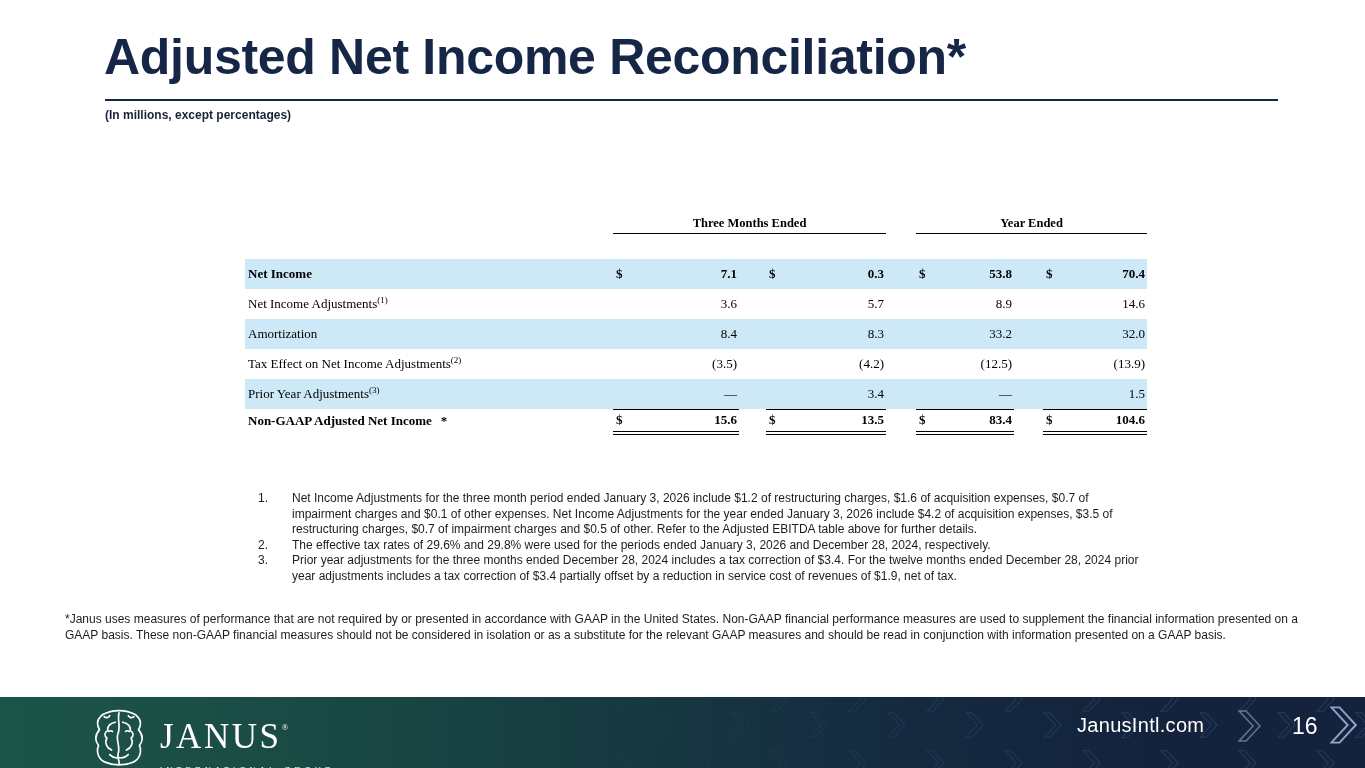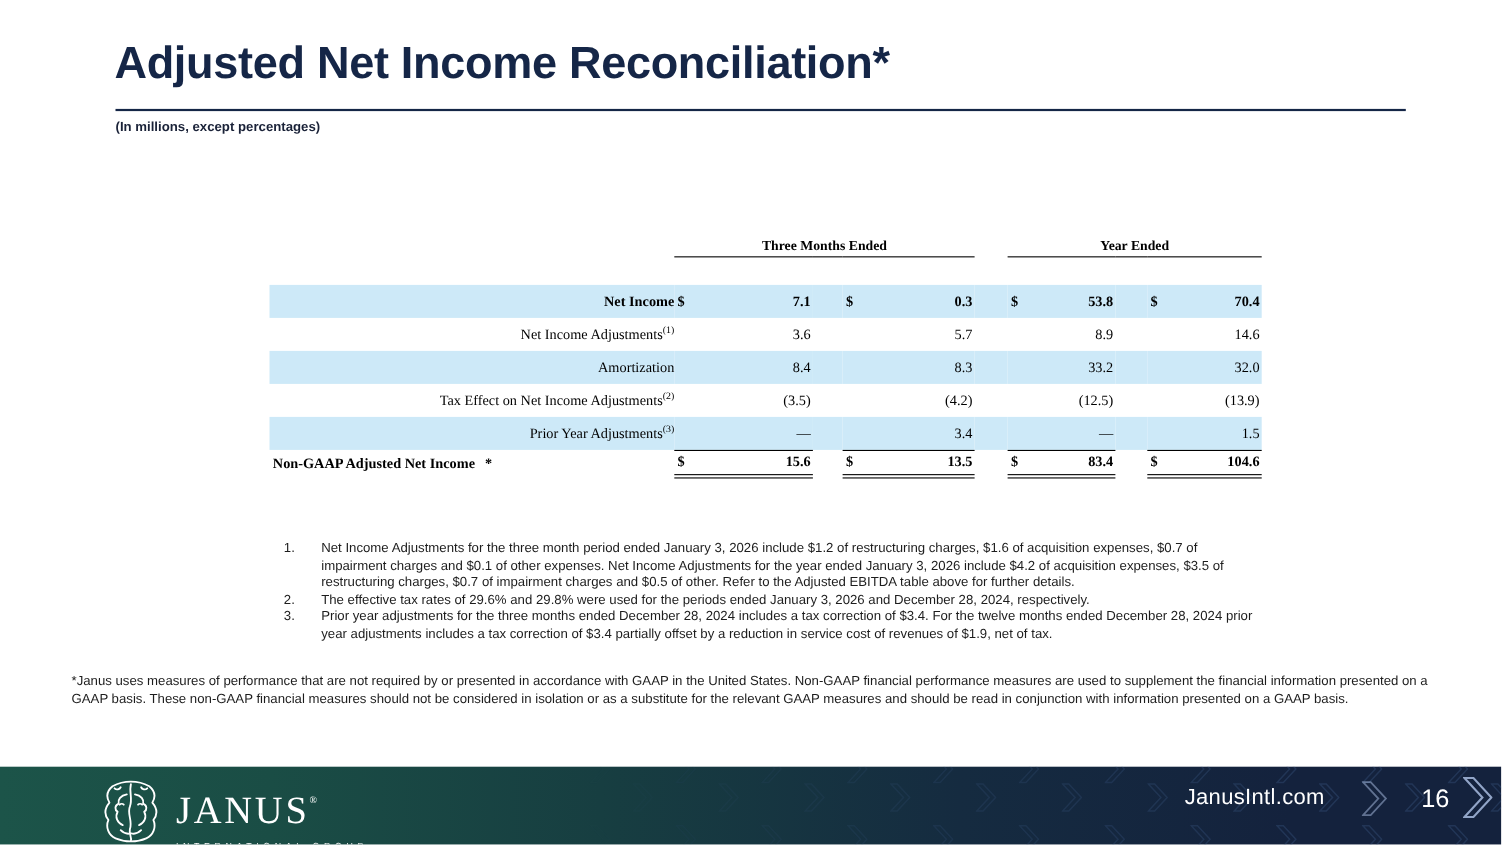--- a/index.html
+++ b/index.html
@@ -9,21 +9,21 @@
     width: 1365px;
     height: 768px;
     background: #ffffff;
     overflow: hidden;
     font-family: "Liberation Sans", sans-serif;
   }
 
   
   .title {
     position: absolute; left: 104px; top: 32px;
-    font-size: 41px; font-weight: bold; color: #152647;
+    font-size: 50px; font-weight: bold; color: #152647;
     letter-spacing: -0.3px; line-height: 50px;
   }
   .title-rule {
     position: absolute; left: 105px; top: 99px;
     width: 1173px; height: 2px; background: #152647;
   }
   .units-note {
     position: absolute; left: 105px; top: 108px;
     font-size: 12px; font-weight: bold; color: #1a2238;
   }
@@ -49,21 +49,21 @@
     border-bottom: 1.5px solid #000; padding-bottom: 2px;
   }
   tr.spacer1 td { height: 18px; }
   tr.date-row td { height: 21px; vertical-align: bottom; }
   td.date-hd {
     font-weight: bold; font-size: 12.5px; text-align: center;
     border-bottom: 1.5px solid #000; padding-bottom: 2px; white-space: nowrap;
   }
   tr.spacer2 td { height: 8px; }
 
-  tr.data-row td { height: 30px; vertical-align: middle; text-align: right; }
+  tr.data-row td { height: 30px; vertical-align: middle; }
   tr.data-row.shaded td { background: #cde9f8; }
   tr.data-row.bold-row td { font-weight: bold; }
   td.row-label { padding-left: 3px; white-space: nowrap; }
   td.row-label sup { font-size: 9px; line-height: 0; }
   td.num-cell { padding: 0 2px 0 3px; }
   .cellflex { display: flex; align-items: baseline; }
   .cellflex .ds { flex: 0 0 auto; }
   .cellflex .num { margin-left: auto; white-space: nowrap; }
 
   tr.total-row td { height: 24px; vertical-align: middle; font-weight: bold; }

